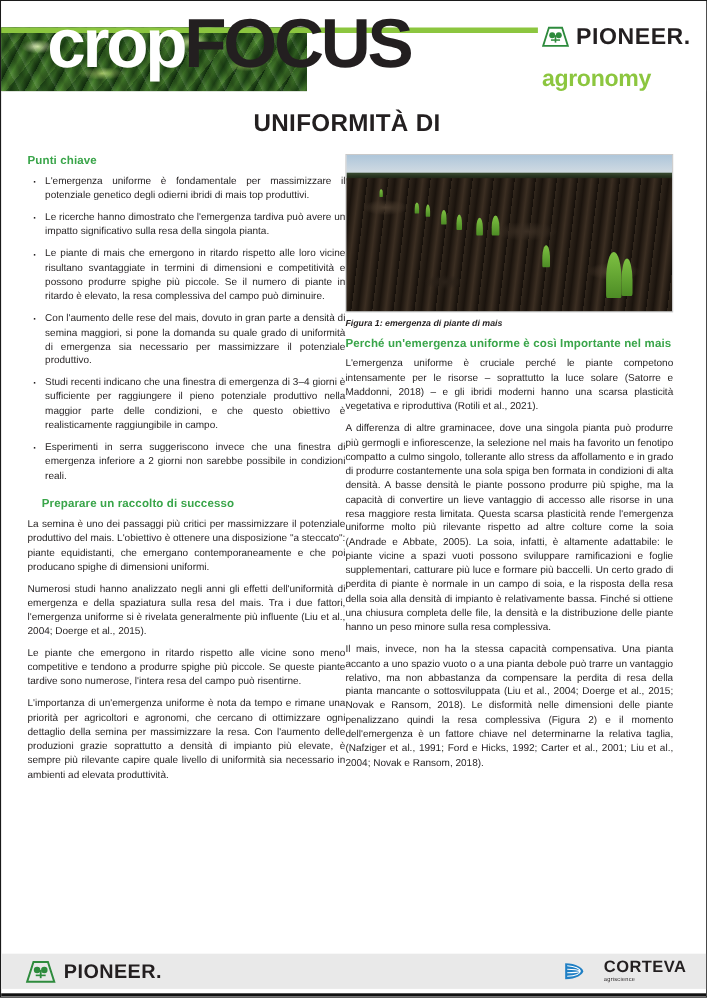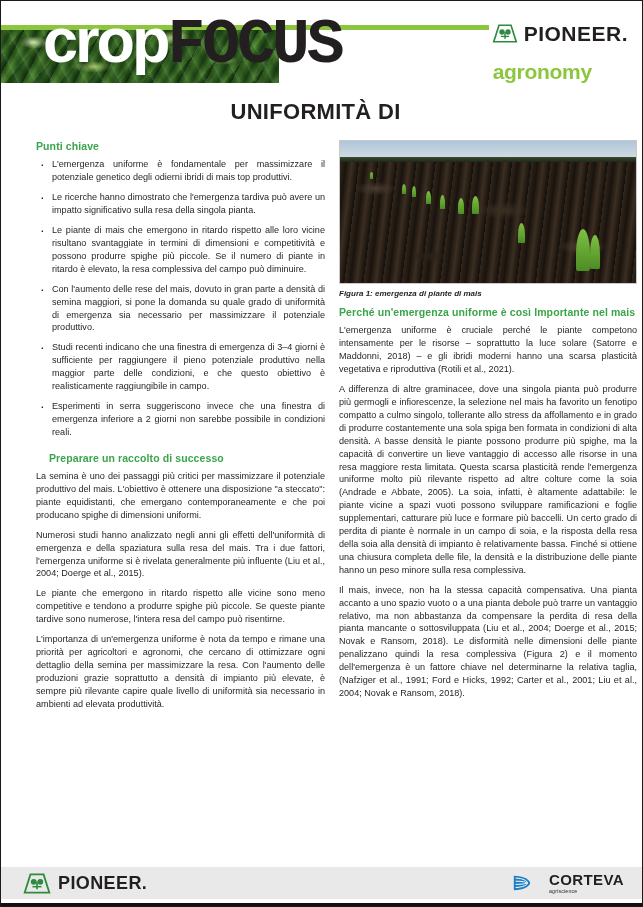--- a/index.html
+++ b/index.html
@@ -72,21 +72,20 @@
     font-weight: bold;
     letter-spacing: -3px;
     line-height: 1;
     white-space: nowrap;
   }
   .logotype .crop {
     color: #ffffff;
   }
   .logotype .focus {
     color: #231f20;
-    font-family: Liberation Mono, monospace;
   }
   .brand-block {
     position: absolute;
     right: 14px;
     top: 22px;
     z-index: 6;
     text-align: left;
   }
   .brand-row {
     display: flex;
@@ -123,22 +122,21 @@
     font-size: 22px;
     font-weight: bold;
     line-height: 1.32;
     letter-spacing: 0.3px;
     padding-right: 12px;
   }
 
   
   .columns {
     display: flex;
-    gap: 14px;
-    padding: 14px 16px 0 35px;
+    padding: 14px 16px 0 24px;
     box-sizing: border-box;
   }
   .col {
     width: 289px;
     flex: 0 0 auto;
   }
   .col-right { width: 298px; }
 
   h2.section-head {
     color: #3aa54a;

